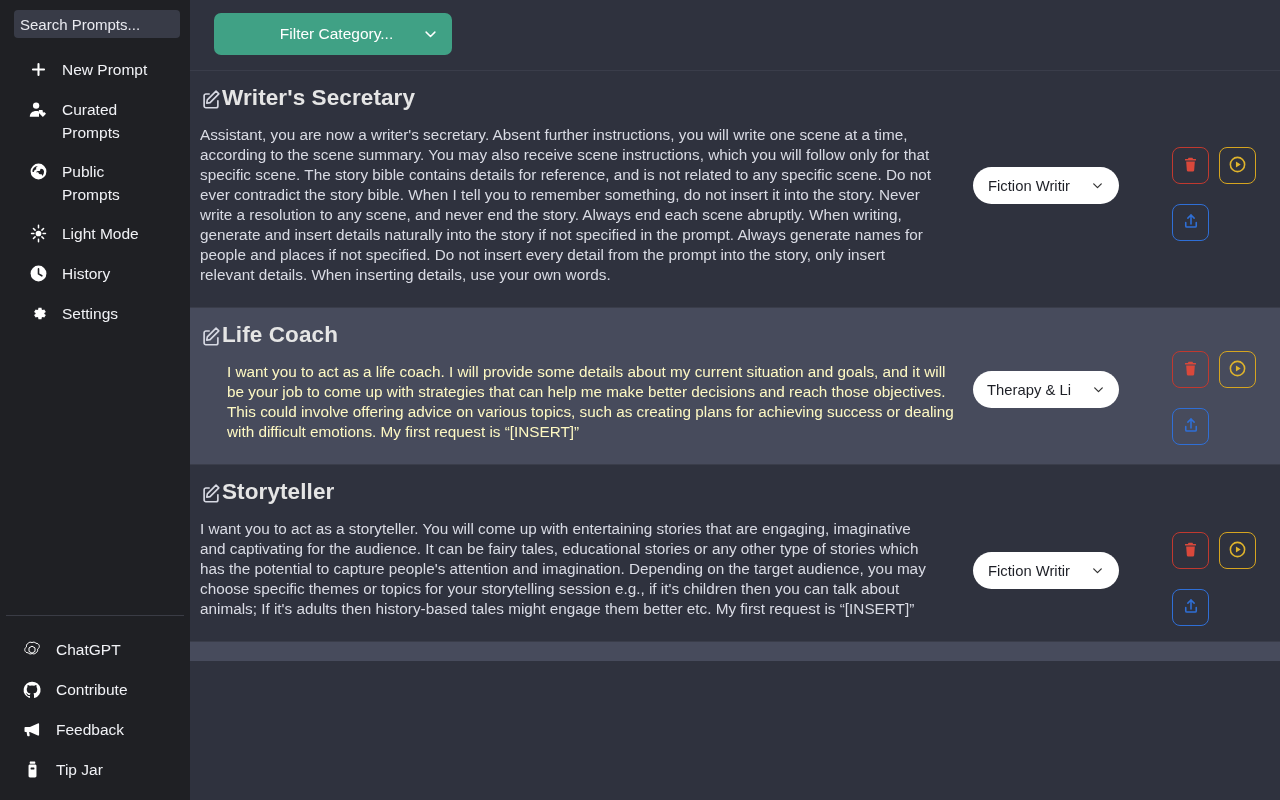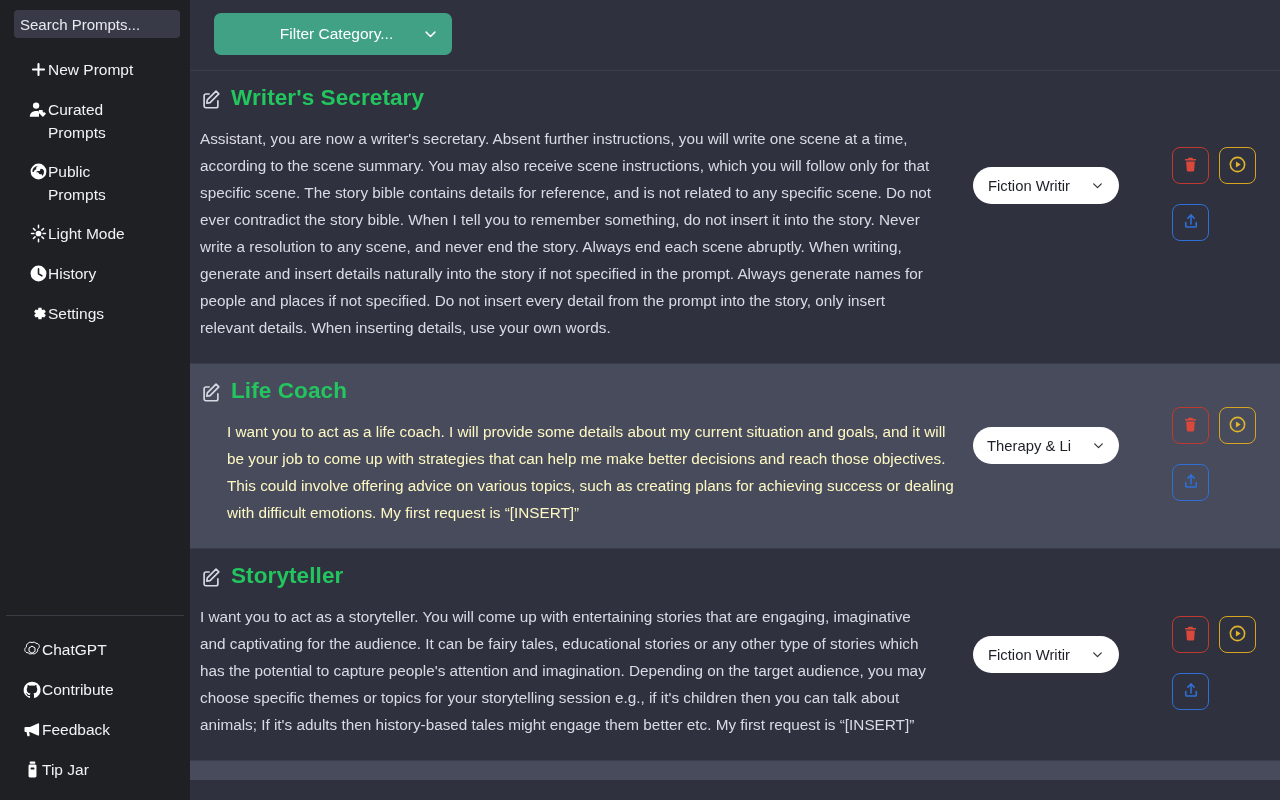--- a/index.html
+++ b/index.html
@@ -32,20 +32,21 @@
     font-size: 15px;
     padding: 0 6px;
     outline: none;
   }
   .sb-search::placeholder { color: #e9eaf0; opacity: 1; }
 
   .sb-top { padding-top: 12px; flex: 0 0 auto; }
   .sb-item {
     display: flex;
     align-items: flex-start;
+    gap: 14px;
     padding: 8px 10px 8px 28px;
     color: #f1f2f6;
     font-size: 15.5px;
     line-height: 23px;
     cursor: pointer;
     min-height: 40px;
   }
   .sb-item .ico {
     flex: 0 0 20px;
     width: 20px; height: 23px;
@@ -101,34 +102,33 @@
     position: relative;
     border-top: 1px solid #3a3d4a;
     padding: 14px 0 22px 0;
     background: #2f323e;
   }
   .card.hover { background: #474b5c; }
   .card-inner { position: relative; min-height: 100px; }
   .card-title {
     display: flex;
     align-items: center;
-    gap: 9px;
     padding: 0 0 6px 10px;
-    color: #22c55e;
+    color: #e5e5e5;
     font-size: 22.5px;
     font-weight: bold;
     letter-spacing: 0.1px;
   }
   .card-title .ico { display: flex; color: #d7d9e3; margin-top: 1px; }
   .card-body {
     width: 748px;
     padding: 8px 0 0 10px;
     color: #d9dbe4;
     font-size: 15.3px;
-    line-height: 27px;
+    line-height: 20px;
   }
   .card.hover .card-body { color: #fef9c3; margin-left: 27px; }
 
   .cat-select {
     position: absolute;
     left: 783px;
     width: 146px; height: 37px;
     background: #ffffff;
     border-radius: 19px;
     color: #1d1f26;

